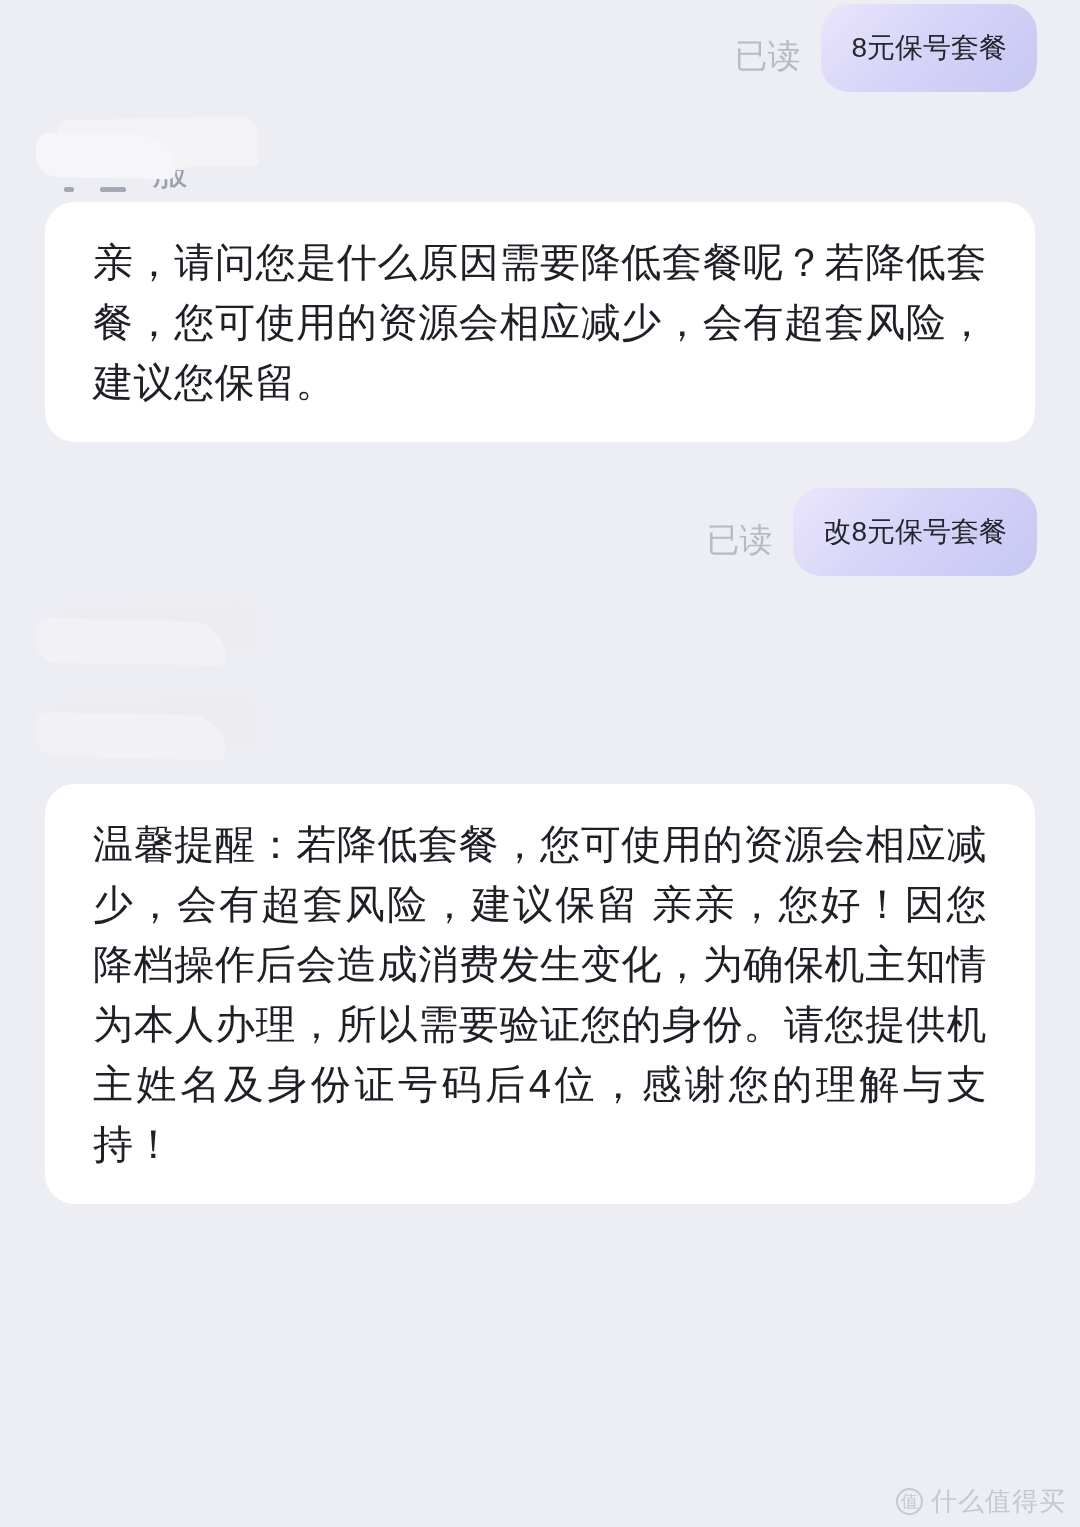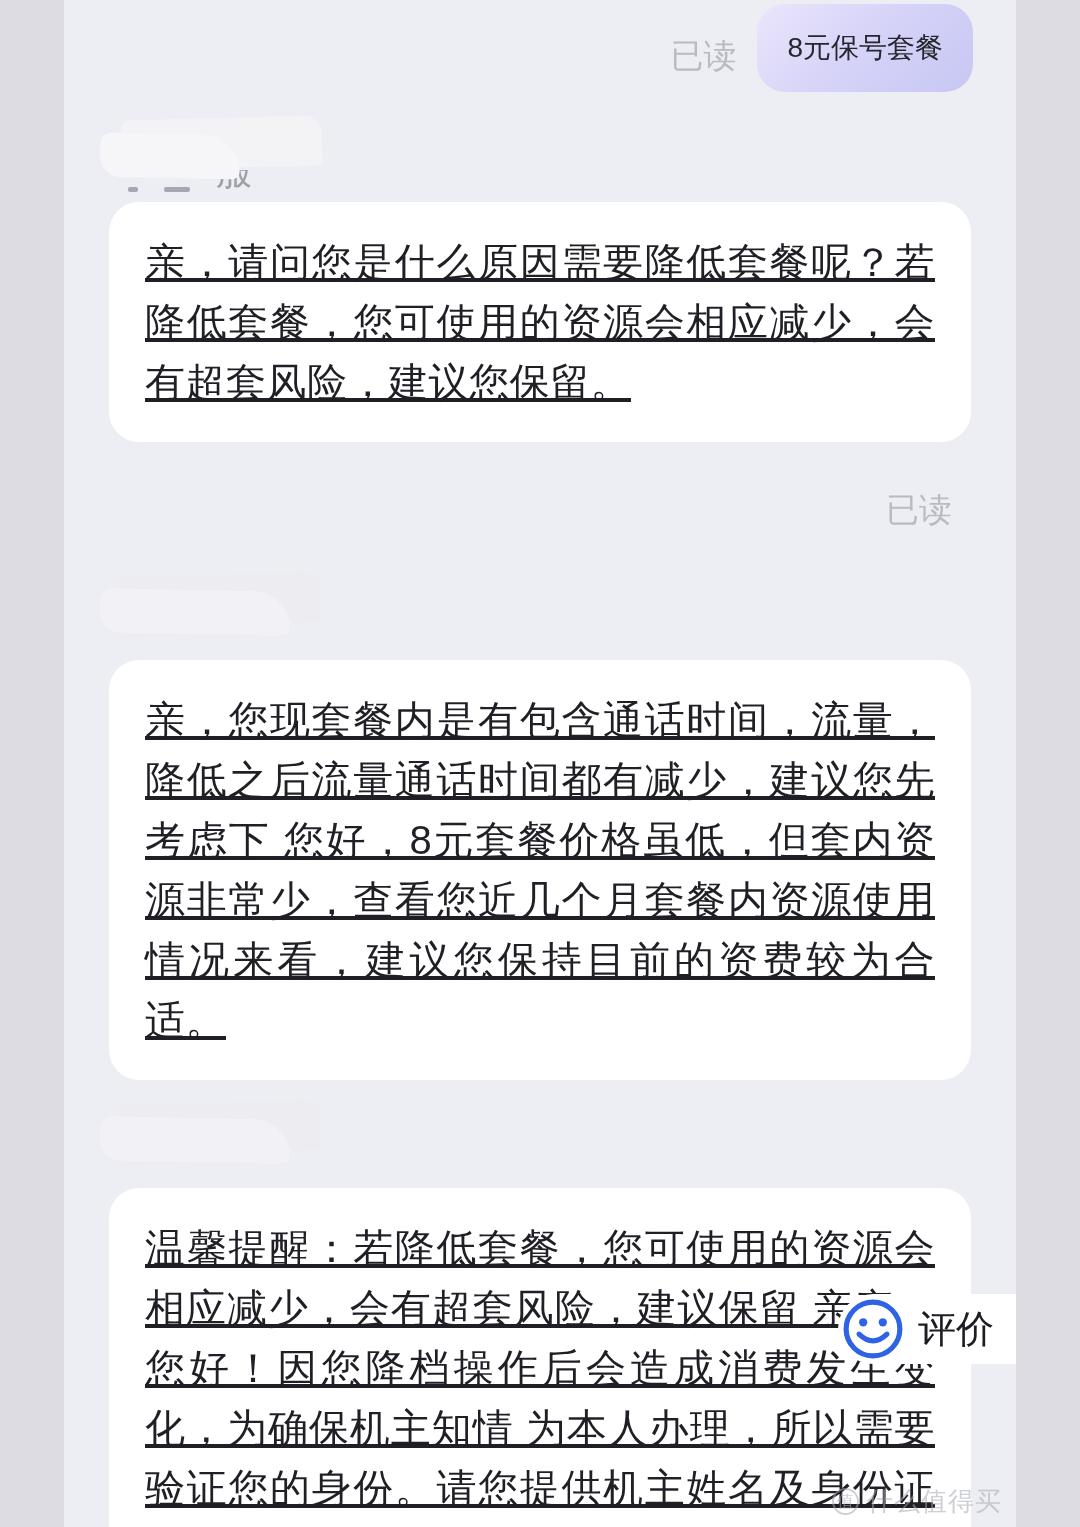--- a/index.html
+++ b/index.html
@@ -1,19 +1,19 @@
 <!DOCTYPE html>
 <html><head>
 <meta charset="utf-8">
 <style>
   * { margin:0; padding:0; box-sizing:border-box; }
   html,body { background:#dcdce2; }
   .screen {
     position:relative;
-    width:952px; height:1527px;
+    width:1080px; height:1527px;
     margin:0 auto;
     background:#EDEDF4;
     overflow:hidden;
     font-family:"Liberation Sans","DejaVu Sans",sans-serif;
   }
   
   .row { display:flex; }
   .row.user { justify-content:flex-end; align-items:flex-end; padding-right:43px; }
   .row.agent { padding:0 45px; }
 
@@ -25,27 +25,26 @@
     color:#26262E;
     white-space:nowrap;
   }
   .read-label {
     font-size:33px; color:#B9BAC4;
     margin-right:21px; margin-bottom:13px;
   }
   .bubble-agent {
     background:#FFFFFF;
     border-radius:30px;
-    padding:30px 36px;
+    padding:30px 48px;
     width:100%;
     font-size:40px; line-height:60px;
     color:#1F1F26;
     letter-spacing:0.5px;
     text-align:justify;
-    text-decoration:underline;
   }
   
   .name-redact { position:relative; height:64px; width:260px; margin-left:36px; }
   .name-redact .frag-area { position:absolute; left:28px; top:44px; display:flex; align-items:flex-end; gap:26px; }
   .name-redact .dash { background:#A6A8B1; height:5px; border-radius:2px; }
   .name-redact .dash.d1 { width:10px; }
   .name-redact .dash.d2 { width:26px; }
   .name-redact .frag-char {
     display:inline-block; height:22px; overflow:hidden;
     font-size:36px; color:#9EA0A9; line-height:36px;
@@ -116,48 +115,37 @@
     <div class="blob1"></div>
     <div class="blob2"></div>
   </div>
 
   <div class="row agent mt-12">
     <div class="bubble-agent">亲，请问您是什么原因需要降低套餐呢？若降低套餐，您可使用的资源会相应减少，会有超套风险，建议您保留。</div>
   </div>
 
   <div class="row user mt-46">
     <span class="read-label">已读</span>
+    <div class="bubble-user">改8元保号套餐</div>
   </div>
 
   <div class="name-redact plain mt-36">
     <div class="blob1"></div>
     <div class="blob2"></div>
   </div>
 
-  <div class="row agent mt-14">
-    <div class="bubble-agent">亲，您现套餐内是有包含通话时间，流量，降低之后流量通话时间都有减少，建议您先考虑下 您好，8元套餐价格虽低，但套内资源非常少，查看您近几个月套餐内资源使用情况来看，建议您保持目前的资费较为合适。</div>
-  </div>
 
   <div class="name-redact plain mt-30">
     <div class="blob1"></div>
     <div class="blob2"></div>
   </div>
 
   <div class="row agent mt-14">
     <div class="bubble-agent">温馨提醒：若降低套餐，您可使用的资源会相应减少，会有超套风险，建议保留 亲亲，您好！因您降档操作后会造成消费发生变化，为确保机主知情 为本人办理，所以需要验证您的身份。请您提供机主姓名及身份证号码后4位，感谢您的理解与支持！</div>
   </div>
 
-  <div class="rate-float">
-    <svg class="smiley" viewBox="0 0 60 60">
-      <circle cx="30" cy="30" r="26" fill="#FFFFFF" stroke="#2E63E4" stroke-width="5"></circle>
-      <circle cx="20.5" cy="23.5" r="4" fill="#2E63E4"></circle>
-      <circle cx="39.5" cy="23.5" r="4" fill="#2E63E4"></circle>
-      <path d="M16.5 35 Q30 48 43.5 35" fill="none" stroke="#2E63E4" stroke-width="5" stroke-linecap="round"></path>
-    </svg>
-    <span class="rate-label">评价</span>
-  </div>
 
   <div class="watermark">
     <span class="wm-circle">值</span>
     <span class="wm-text">什么值得买</span>
   </div>
 
 </div>
 
 </body></html>

